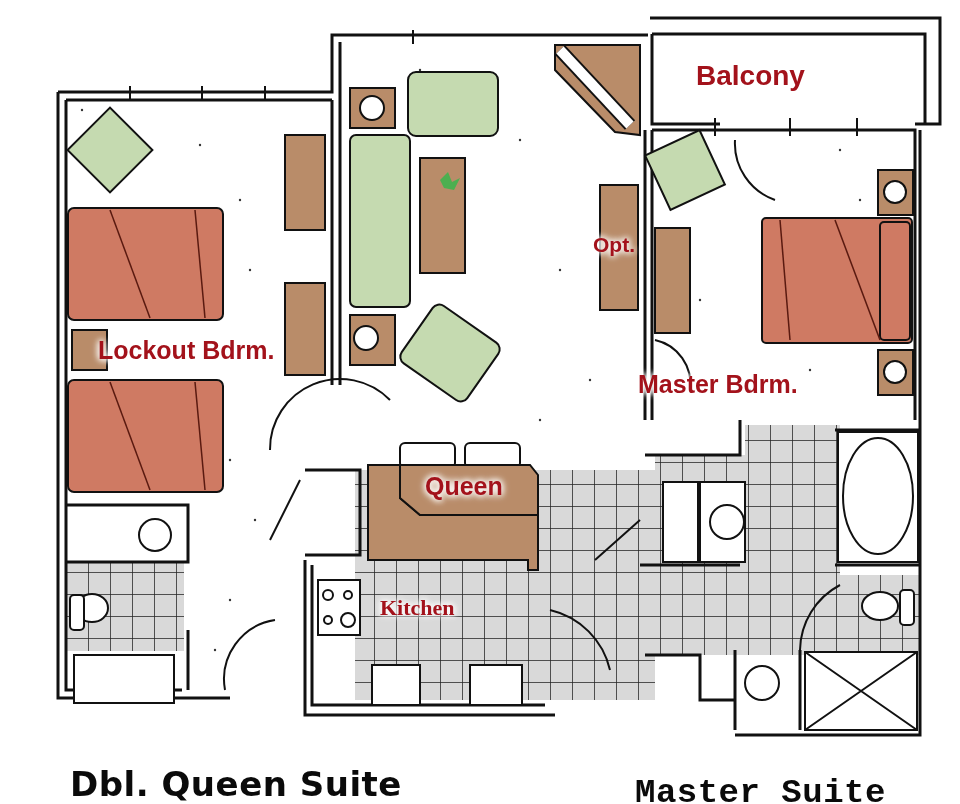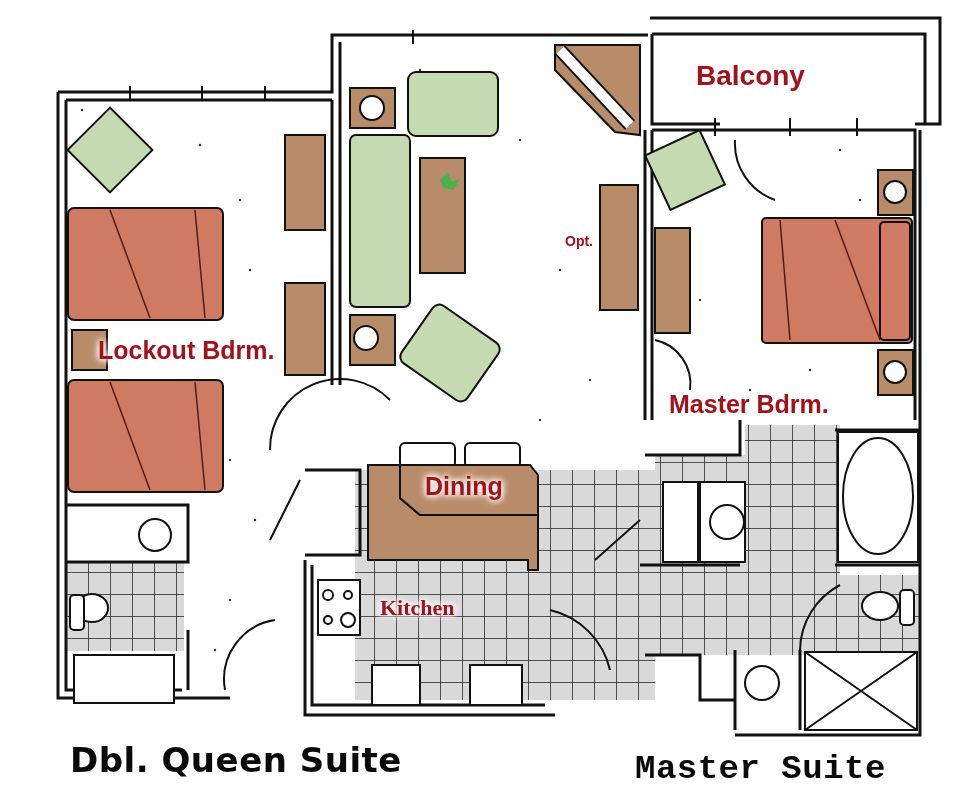--- a/index.html
+++ b/index.html
@@ -1,19 +1,19 @@
 <!DOCTYPE html>
 <html><head>
 <meta charset="utf-8">
 <style>
   html,body{margin:0;padding:0;background:#fff;}
   body{width:960px;height:804px;position:relative;overflow:hidden;font-family:"Liberation Sans",sans-serif;}
   svg{position:absolute;left:0;top:0;}
   .lbl{position:absolute;color:#a3121b;font-weight:bold;font-family:"Liberation Sans",sans-serif;white-space:nowrap;text-shadow:0 0 6px #fff,0 0 6px #fff,0 0 10px #fff;}
-  .suite{position:absolute;color:#0a0a0a;font-weight:bold;font-family:"DejaVu Sans",sans-serif;white-space:nowrap;letter-spacing:0.5px;}
+  .suite{position:absolute;color:#0a0a0a;font-weight:bold;font-family:"DejaVu Sans",sans-serif;white-space:nowrap;letter-spacing:0.5px;margin-top:24px;}
 </style>
 </head>
 <body>
 
 <svg width="960" height="804" viewBox="0 0 960 804">
   <defs>
     <pattern id="tile" width="22" height="22" patternUnits="userSpaceOnUse">
       <rect width="22" height="22" fill="#d9d9d9"></rect>
       <path d="M0 0H22M0 0V22" stroke="#222" stroke-width="1.5"></path>
     </pattern>
@@ -182,19 +182,19 @@
     <ellipse cx="880" cy="606" rx="18" ry="14"></ellipse>
     <rect x="900" y="590" width="14" height="35" rx="4"></rect>
     <circle cx="762" cy="683" r="17"></circle>
     <rect x="805" y="652" width="112" height="78"></rect>
     <path d="M805 652 L917 730 M917 652 L805 730" fill="none"></path>
   </g>
 </svg>
 
 <div class="lbl" style="left:696px;top:60px;font-size:28px;">Balcony</div>
 <div class="lbl" style="left:98px;top:336px;font-size:25px;text-align:right;">Lockout Bdrm.</div>
-<div class="lbl" style="left:565px;top:233px;font-size:14px;">Opt.</div>
-<div class="lbl" style="left:669px;top:370px;font-size:25px;margin-top:20px;">Master Bdrm.</div>
-<div class="lbl" style="left:425px;top:472px;font-size:25px;">Dining</div>
+<div class="lbl" style="left:593px;top:233px;font-size:21px;">Opt.</div>
+<div class="lbl" style="left:638px;top:370px;font-size:25px;">Master Bdrm.</div>
+<div class="lbl" style="left:425px;top:472px;font-size:25px;">Queen</div>
 <div class="lbl" style="left:380px;top:595px;font-size:22px;font-family:Liberation Serif, serif;">Kitchen</div>
 
 <div class="suite" style="left:70px;top:740px;font-size:34px;">Dbl. Queen Suite</div>
 <div class="suite" style="left:635px;top:750px;font-size:34px;font-family:Liberation Mono, monospace;">Master Suite</div>
 
 </body></html>

